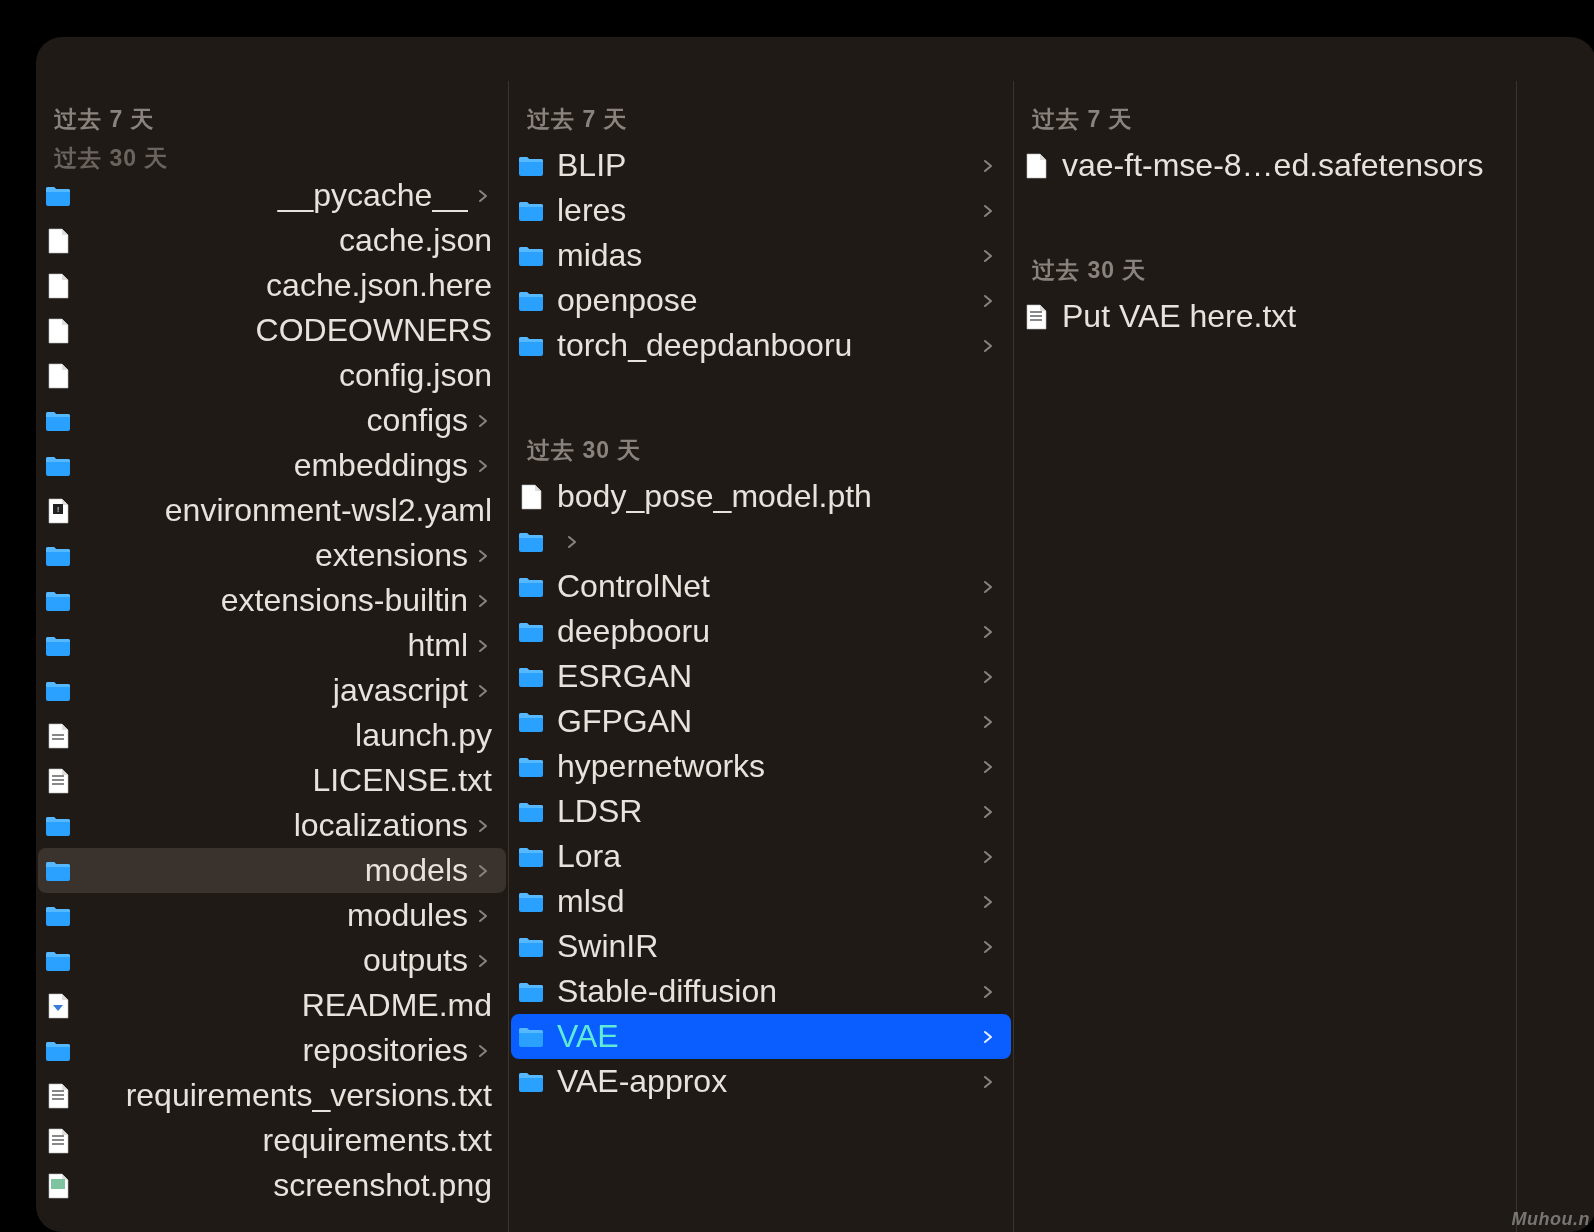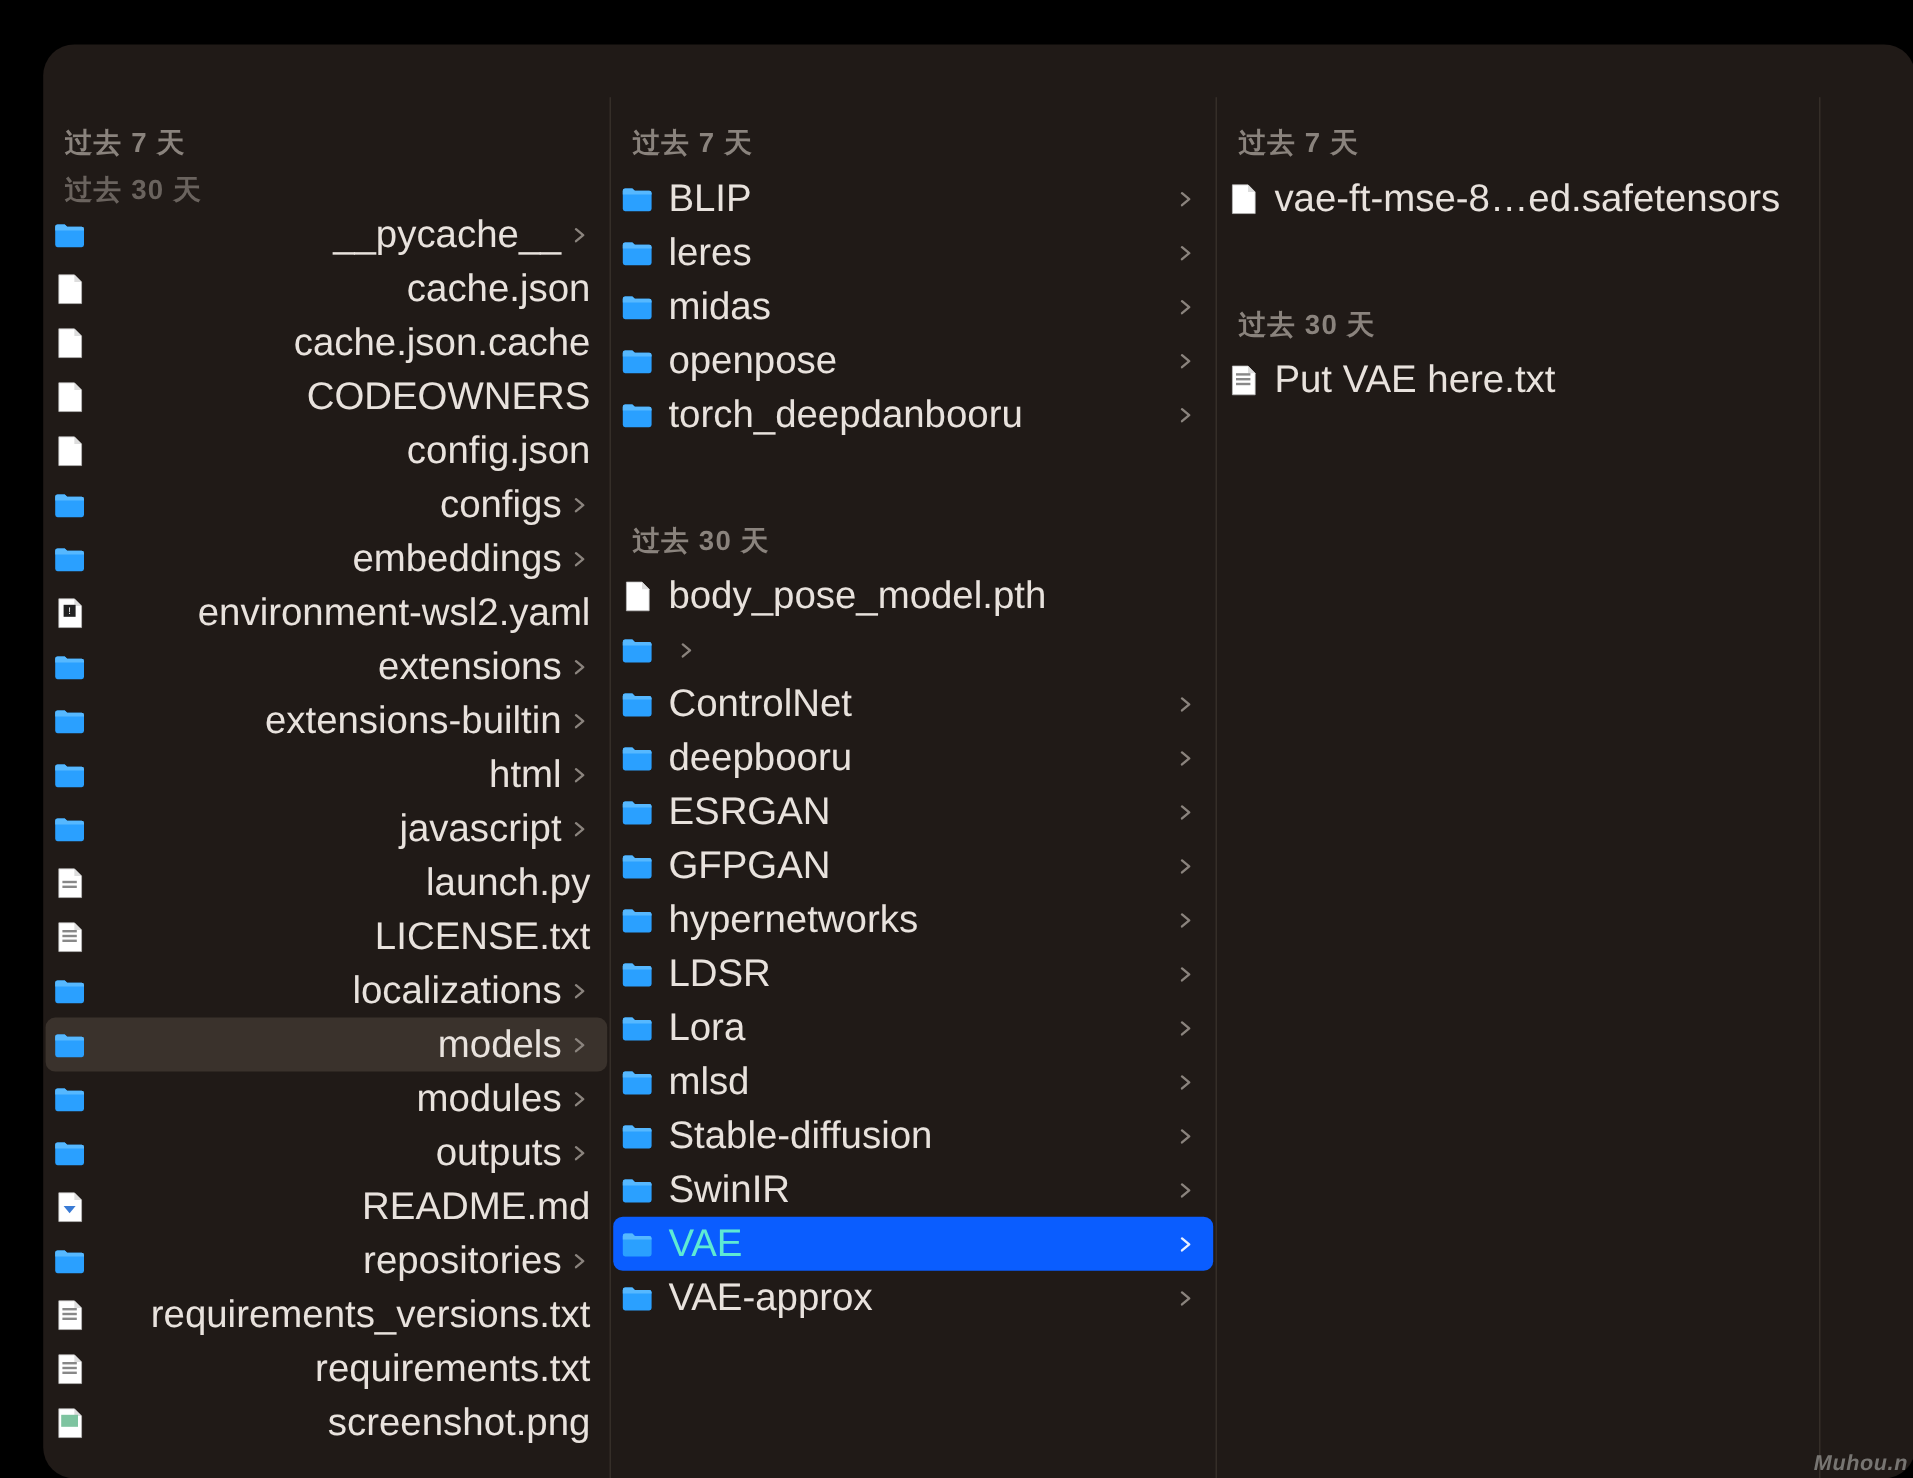--- a/index.html
+++ b/index.html
@@ -178,21 +178,21 @@
             <span class="label">cache.json</span>
           </div>
           <div class="row">
             <span class="icon">
               <svg width="22" height="26" viewBox="0 0 22 26">
     <path d="M2 1 L15 1 L21 7 L21 25 L2 25 Z" fill="#ffffff" stroke="#bbb" stroke-width="0.6"></path>
     <path d="M15 1 L15 7 L21 7 Z" fill="#ddd"></path>
 
   </svg>
             </span>
-            <span class="label">cache.json.cache</span>
+            <span class="label">cache.json.here</span>
           </div>
           <div class="row">
             <span class="icon">
               <svg width="22" height="26" viewBox="0 0 22 26">
     <path d="M2 1 L15 1 L21 7 L21 25 L2 25 Z" fill="#ffffff" stroke="#bbb" stroke-width="0.6"></path>
     <path d="M15 1 L15 7 L21 7 Z" fill="#ddd"></path>
 
   </svg>
             </span>
             <span class="label">CODEOWNERS</span>
@@ -654,35 +654,35 @@
   </svg>
             </span>
           </div>
           <div class="row">
             <span class="icon">
               <svg width="26" height="22" viewBox="0 0 26 22">
     <path d="M1 4 Q1 2 3 2 L9 2 L11 4 L23 4 Q25 4 25 6 L25 19 Q25 21 23 21 L3 21 Q1 21 1 19 Z" fill="#2aa0ff"></path>
     <path d="M1 4 Q1 2 3 2 L9 2 L11 4 L23 4 Q25 4 25 6 L25 7 L1 7 Z" fill="#56b8ff"></path>
   </svg>
             </span>
+            <span class="label">SwinIR</span>
+            <span class="chevron">
+              <svg width="10" height="14" viewBox="0 0 10 14">
+    <path d="M2 2 L8 7 L2 12" stroke-width="2" fill="none" stroke-linecap="round" stroke-linejoin="round"></path>
+  </svg>
+            </span>
+          </div>
+          <div class="row">
+            <span class="icon">
+              <svg width="26" height="22" viewBox="0 0 26 22">
+    <path d="M1 4 Q1 2 3 2 L9 2 L11 4 L23 4 Q25 4 25 6 L25 19 Q25 21 23 21 L3 21 Q1 21 1 19 Z" fill="#2aa0ff"></path>
+    <path d="M1 4 Q1 2 3 2 L9 2 L11 4 L23 4 Q25 4 25 6 L25 7 L1 7 Z" fill="#56b8ff"></path>
+  </svg>
+            </span>
             <span class="label">Stable-diffusion</span>
-            <span class="chevron">
-              <svg width="10" height="14" viewBox="0 0 10 14">
-    <path d="M2 2 L8 7 L2 12" stroke-width="2" fill="none" stroke-linecap="round" stroke-linejoin="round"></path>
-  </svg>
-            </span>
-          </div>
-          <div class="row">
-            <span class="icon">
-              <svg width="26" height="22" viewBox="0 0 26 22">
-    <path d="M1 4 Q1 2 3 2 L9 2 L11 4 L23 4 Q25 4 25 6 L25 19 Q25 21 23 21 L3 21 Q1 21 1 19 Z" fill="#2aa0ff"></path>
-    <path d="M1 4 Q1 2 3 2 L9 2 L11 4 L23 4 Q25 4 25 6 L25 7 L1 7 Z" fill="#56b8ff"></path>
-  </svg>
-            </span>
-            <span class="label">SwinIR</span>
             <span class="chevron">
               <svg width="10" height="14" viewBox="0 0 10 14">
     <path d="M2 2 L8 7 L2 12" stroke-width="2" fill="none" stroke-linecap="round" stroke-linejoin="round"></path>
   </svg>
             </span>
           </div>
           <div class="row active">
             <span class="icon">
               <svg width="26" height="22" viewBox="0 0 26 22">
     <path d="M1 4 Q1 2 3 2 L9 2 L11 4 L23 4 Q25 4 25 6 L25 19 Q25 21 23 21 L3 21 Q1 21 1 19 Z" fill="#2aa0ff"></path>

